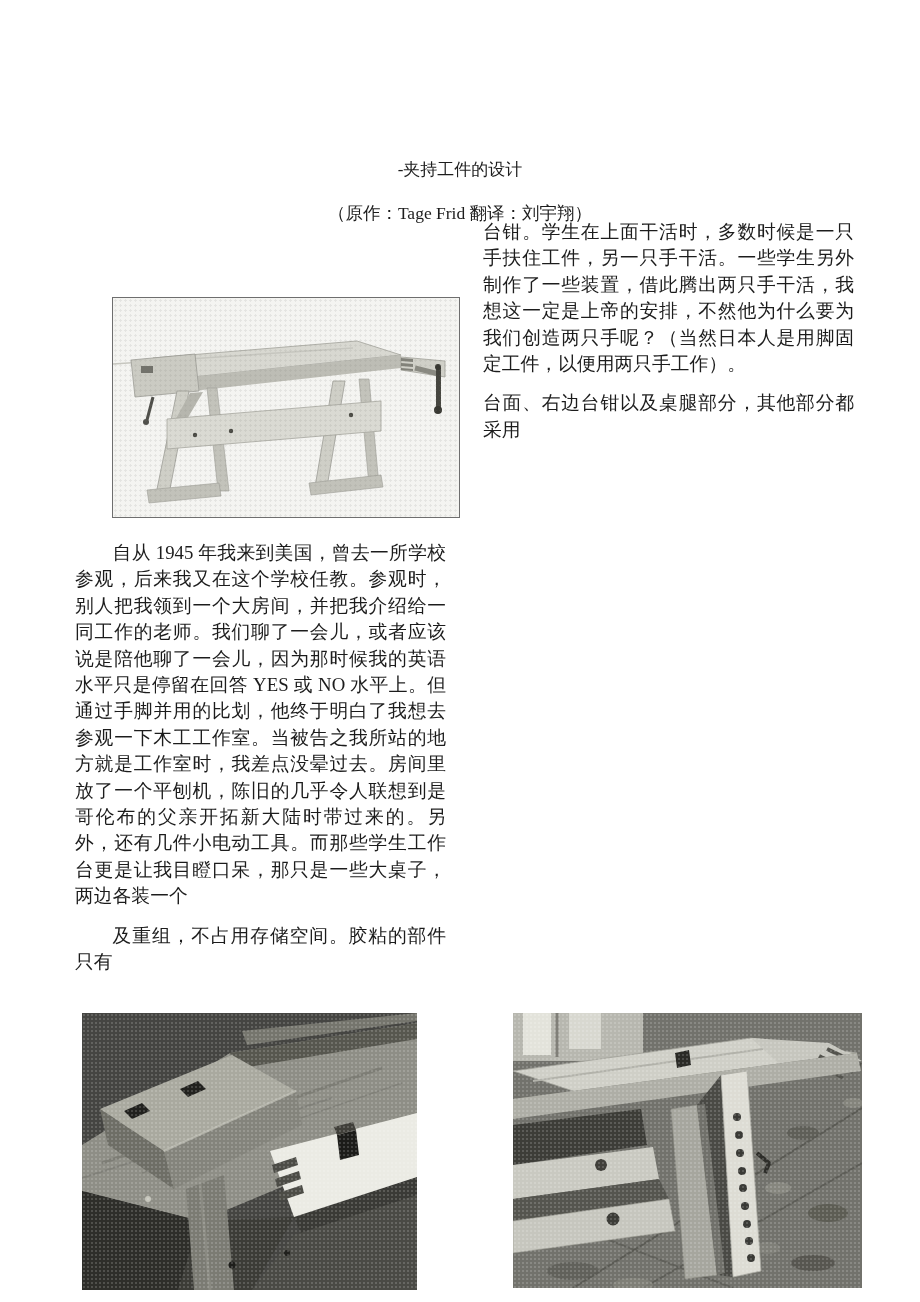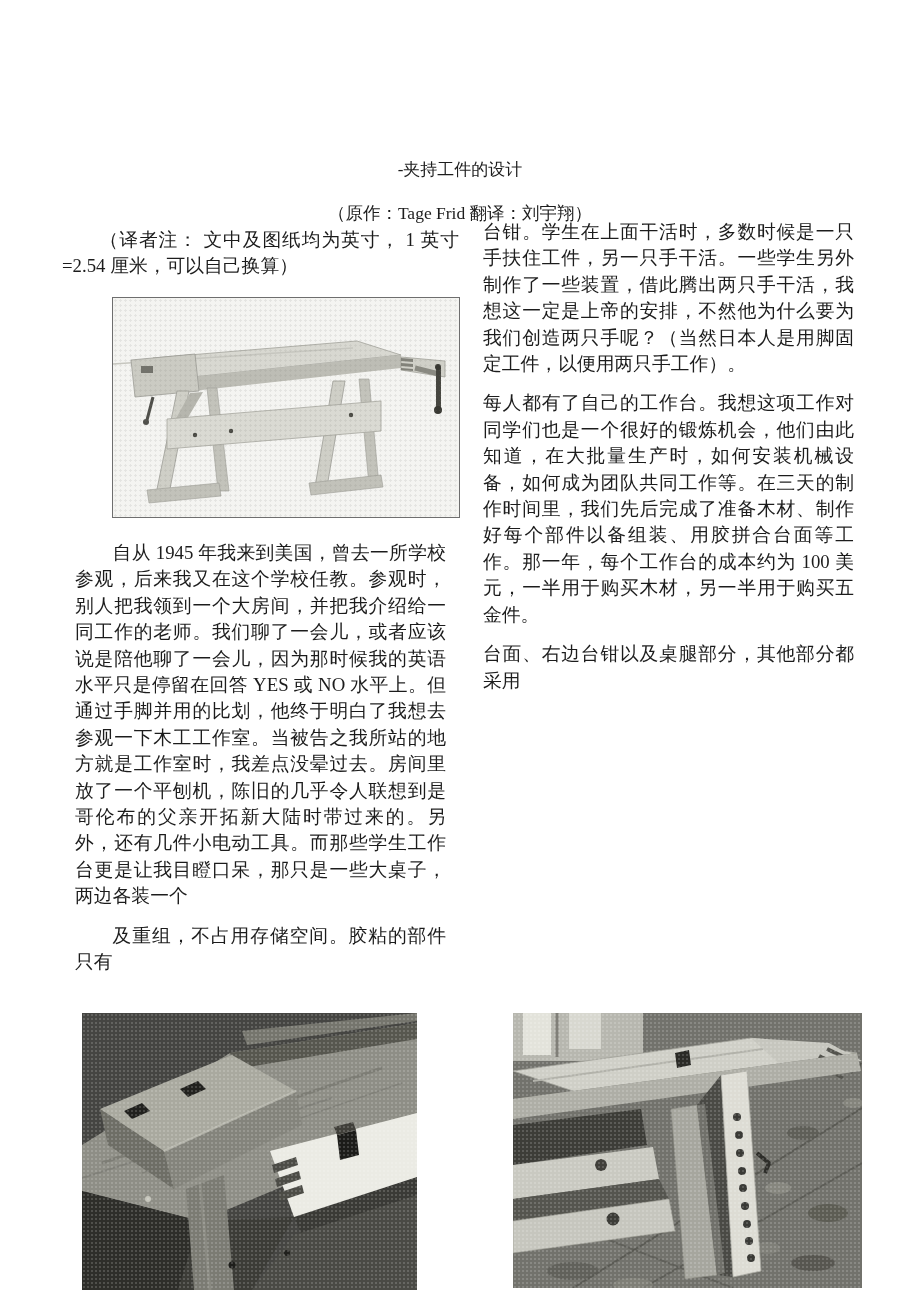--- a/index.html
+++ b/index.html
@@ -50,21 +50,20 @@
   #photo-br  { left:513px; top:1013px; width:349px; height:275px; }
 </style>
 </head>
 <body>
 
 <div class="page">
 
   <div class="hdr-sub">-夹持工件的设计</div>
   <div class="hdr-attr">（原作：Tage Frid 翻译：刘宇翔）</div>
 
-  <div class="col note ind">（译者注： 文中及图纸均为英寸， 1 英寸=2.54 厘米，可以自己换算）</div>
 
   <figure class="photo" id="photo-top" aria-label="workbench overview photo">
     <svg viewBox="0 0 346 219" xmlns="http://www.w3.org/2000/svg">
       <rect width="346" height="219" fill="#f4f4f1"></rect>
       <g>
         <polygon points="40,60 244,43 288,57 80,79" fill="#d8d8d1" stroke="#a2a29b" stroke-width="0.8"></polygon>
         <polygon points="80,79 288,57 288,70 80,93" fill="#bdbdb5"></polygon>
         <line x1="60,66" x2="240" y1="66" y2="50" stroke="#c6c6bf" stroke-width="1.5"></line>
       </g>
       <g>
@@ -103,21 +102,20 @@
     </svg>
   </figure>
 
   <div class="col left-flow">
     <p class="ind">自从 1945 年我来到美国，曾去一所学校参观，后来我又在这个学校任教。参观时，别人把我领到一个大房间，并把我介绍给一同工作的老师。我们聊了一会儿，或者应该说是陪他聊了一会儿，因为那时候我的英语水平只是停留在回答 YES 或 NO 水平上。但通过手脚并用的比划，他终于明白了我想去参观一下木工工作室。当被告之我所站的地方就是工作室时，我差点没晕过去。房间里放了一个平刨机，陈旧的几乎令人联想到是哥伦布的父亲开拓新大陆时带过来的。另外，还有几件小电动工具。而那些学生工作台更是让我目瞪口呆，那只是一些大桌子，两边各装一个</p>
     <p class="ind gap4">及重组，不占用存储空间。胶粘的部件只有</p>
   </div>
 
   <div class="col right-flow">
     <p>台钳。学生在上面干活时，多数时候是一只手扶住工件，另一只手干活。一些学生另外制作了一些装置，借此腾出两只手干活，我想这一定是上帝的安排，不然他为什么要为我们创造两只手呢？（当然日本人是用脚固定工件，以便用两只手工作）。</p>
-    <p class="gap20">每人都有了自己的工作台。我想这项工作对同学们也是一个很好的锻炼机会，他们由此知道，在大批量生产时，如何安装机械设备，如何成为团队共同工作等。在三天的制作时间里，我们先后完成了准备木材、制作好每个部件以备组装、用胶拼合台面等工作。那一年，每个工作台的成本约为 100 美元，一半用于购买木材，另一半用于购买五金件。</p>
     <p>台面、右边台钳以及桌腿部分，其他部分都采用</p>
   </div>
 
   <figure class="photo" id="photo-bl" aria-label="bench vise close-up photo">
     <svg viewBox="0 0 335 277" xmlns="http://www.w3.org/2000/svg">
       <rect width="335" height="277" fill="#454542"></rect>
       <g>
         <polygon points="160,18 335,0 335,8 165,32" fill="#75756d"></polygon>
         <polygon points="0,132 148,40 335,10 335,118 118,208 0,178" fill="#8e8e86"></polygon>
         <polygon points="148,40 335,10 335,26 154,56" fill="#57574f"></polygon>

